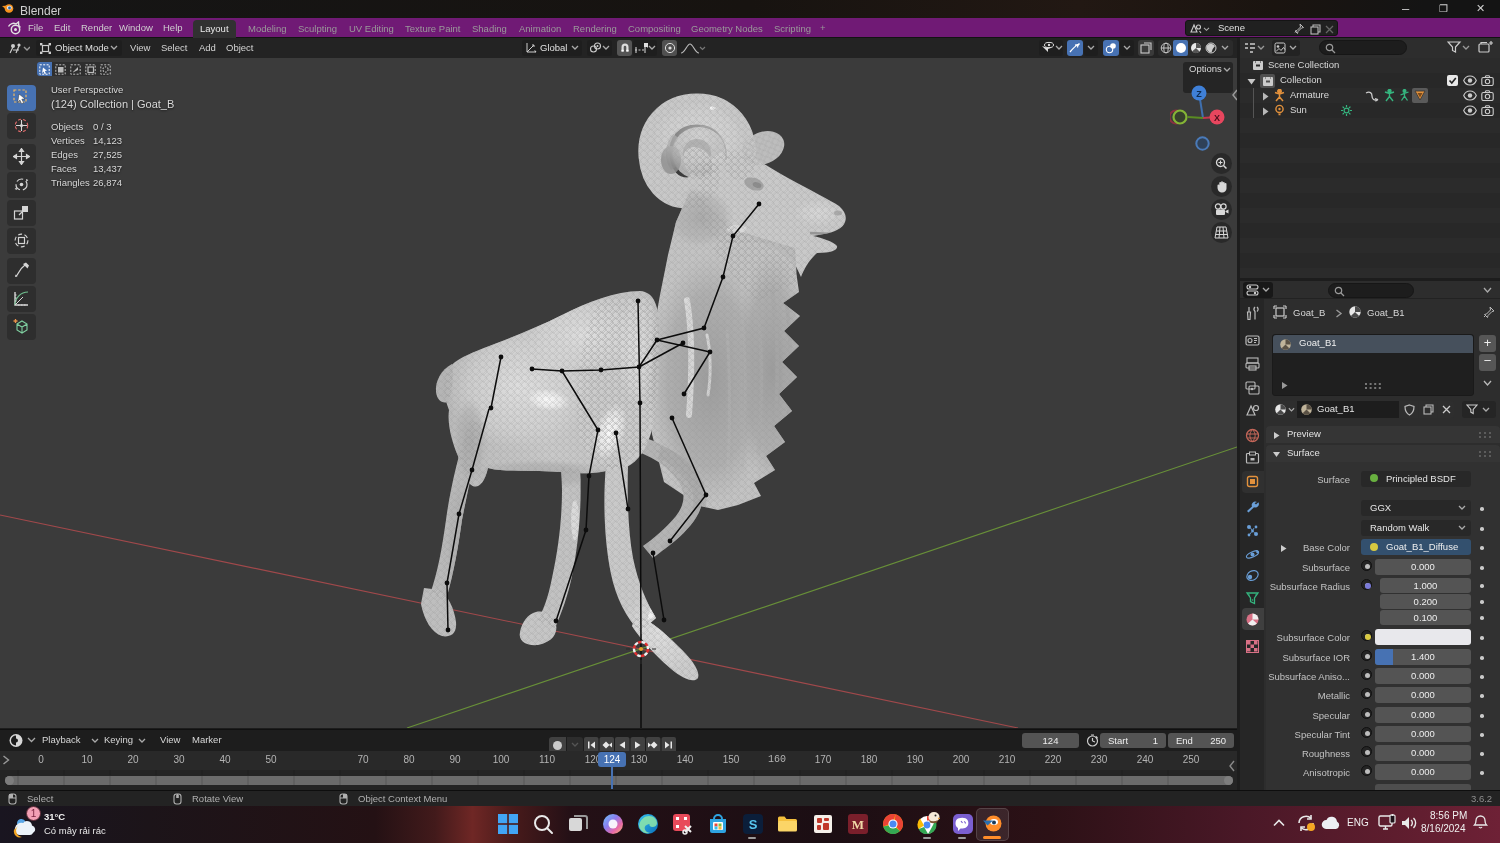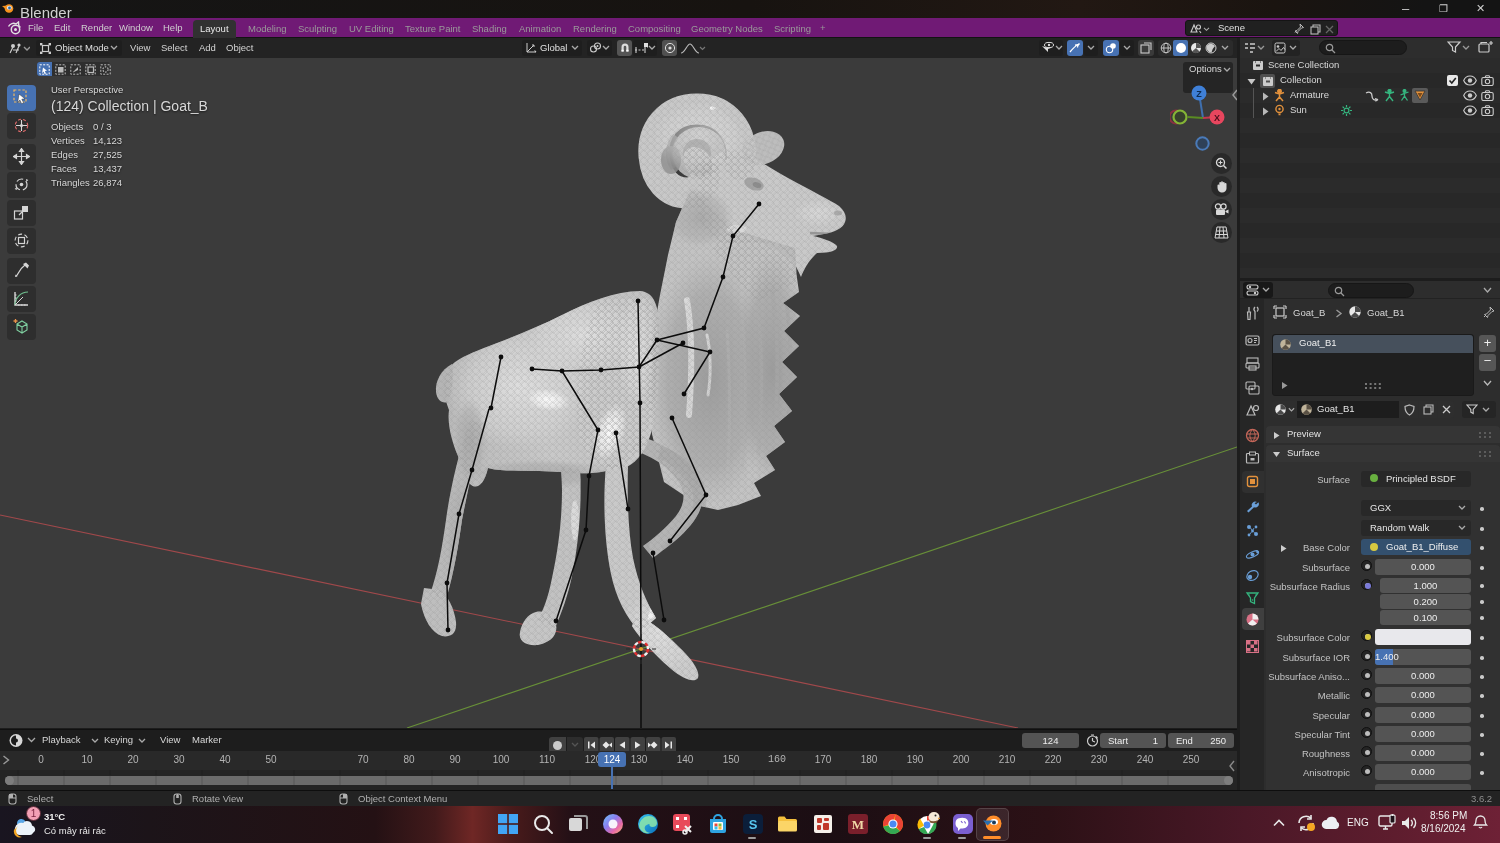--- a/index.html
+++ b/index.html
@@ -44,21 +44,21 @@
 <body>
 <div id="app">
 
 <div class="abs" id="titlebar">
   <svg class="abs" style="left:2px;top:2px" width="12" height="12" viewBox="0 0 12 12">
         <path d="M0,4 L6.5,3.5 L3,6.5 Z" fill="#f5921e"></path>
         <circle cx="7" cy="6.5" r="4.3" fill="#f5921e"></circle>
         <ellipse cx="7.3" cy="5.8" rx="2.5" ry="2" fill="#e8e8e8"></ellipse>
         <circle cx="7.5" cy="6" r="1.4" fill="#2a6fb0"></circle>
       </svg>
-  <span class="abs" style="left:20px;top:4px;font-size:15px;color:#d0d0d0;">Blender</span>
+  <span class="abs" style="left:20px;top:4px;font-size:12px;color:#d0d0d0;">Blender</span>
   <span class="abs" style="left:1402px;top:1px;color:#cfcfcf;font-size:13px;">–</span>
   <span class="abs" style="left:1439px;top:3px;color:#cfcfcf;font-size:10px;">❐</span>
   <span class="abs" style="left:1476px;top:2px;color:#cfcfcf;font-size:11px;">✕</span>
 </div>
 
 <div class="abs" id="menubar">
   <svg class="abs" style="left:8px;top:3px" width="13" height="14" viewBox="0 0 13 14">
         <circle cx="7.5" cy="8.5" r="4.2" fill="none" stroke="#e0e0e0" stroke-width="1.5"></circle>
         <circle cx="7.5" cy="8.5" r="1.5" fill="#e0e0e0"></circle>
         <path d="M0.5,5.5 C2,2.5 5.5,1.5 8,3 L10.5,1 L10.8,4.5 C11.5,5 12,5.8 12.3,6.5" fill="none" stroke="#e0e0e0" stroke-width="1.4"></path>
@@ -585,21 +585,21 @@
         <path d="M2,15 L10,7" stroke="#d5d5d5" stroke-width="1"></path>
         <path d="M5,15 h1.5 M8,15 h1.5 M11,15 h1.5 M2,5 h1.5 M2,8 h1.5 M2,11 h1.5" stroke="#d5d5d5" stroke-width="1"></path>
       </svg>
   <div class="toolbtn" style="top:256px;"></div>
   <svg class="abs" style="left:13px;top:260px" width="17" height="17" viewBox="0 0 17 17">
         <path d="M4,6 l5,-3 5,3 v6 l-5,3 -5,-3 Z M4,6 l5,3 5,-3 M9,9 v6" fill="none" stroke="#7fcfa0" stroke-width="1.1"></path>
         <path d="M2.5,1 v4 M0.5,3 h4" stroke="#e8924a" stroke-width="1.3"></path>
       </svg>
 
   <div class="ovl abs" style="left:51px;top:26px;font-size:9.5px;">User Perspective</div>
-  <div class="ovl abs" style="left:51px;top:40px;font-size:14px;">(124) Collection | Goat_B</div>
+  <div class="ovl abs" style="left:51px;top:40px;font-size:11px;">(124) Collection | Goat_B</div>
   <div class="ovl abs" style="left:51px;top:63px;font-size:9.5px;">Objects</div>
       <div class="ovl abs" style="left:93px;top:63px;font-size:9.5px;">0 / 3</div>
   <div class="ovl abs" style="left:51px;top:77px;font-size:9.5px;">Vertices</div>
       <div class="ovl abs" style="left:93px;top:77px;font-size:9.5px;">14,123</div>
   <div class="ovl abs" style="left:51px;top:91px;font-size:9.5px;">Edges</div>
       <div class="ovl abs" style="left:93px;top:91px;font-size:9.5px;">27,525</div>
   <div class="ovl abs" style="left:51px;top:105px;font-size:9.5px;">Faces</div>
       <div class="ovl abs" style="left:93px;top:105px;font-size:9.5px;">13,437</div>
   <div class="ovl abs" style="left:51px;top:119px;font-size:9.5px;">Triangles</div>
       <div class="ovl abs" style="left:93px;top:119px;font-size:9.5px;">26,874</div>
@@ -1041,21 +1041,21 @@
   <span class="lbl" style="left:5px;top:351px;width:105px;">Subsurface Color</span>
   <div class="deco" style="left:121px;top:349px;">
         <span class="abs" style="left:2.5px;top:2.5px;width:6px;height:6px;border-radius:50%;background:#d8c940;z-index:2;"></span>
       </div>
   <div class="fld" style="left:135px;top:348px;width:96px;height:16px;background:#e8e8ec;"></div>
   <div class="dot" style="left:240px;top:355px;"></div>
   <span class="lbl" style="left:10px;top:371px;width:100px;">Subsurface IOR</span>
   <div class="deco" style="left:121px;top:369px;"></div>
   <div class="fld" style="left:135px;top:368px;width:96px;height:16px;line-height:16px;overflow:hidden;">
         <span class="abs" style="left:0;top:0;width:18px;height:16px;background:#4772b3;"></span>
-        <span class="abs" style="left:0;top:0;width:96px;text-align:left;">1.400</span>
+        <span class="abs" style="left:0;top:0;width:96px;text-align:center;">1.400</span>
       </div>
   <div class="dot" style="left:240px;top:375px;"></div>
   <span class="lbl" style="left:5px;top:390px;width:105px;">Subsurface Aniso...</span>
   <div class="deco" style="left:121px;top:388px;"></div>
   <div class="fld" style="left:135px;top:387px;width:96px;height:16px;line-height:16px;">0.000</div>
   <div class="dot" style="left:240px;top:394px;"></div>
   <span class="lbl" style="left:10px;top:409px;width:100px;">Metallic</span>
   <div class="deco" style="left:121px;top:407px;"></div>
   <div class="fld" style="left:135px;top:406px;width:96px;height:16px;line-height:16px;">0.000</div>
   <div class="dot" style="left:240px;top:413px;"></div>

